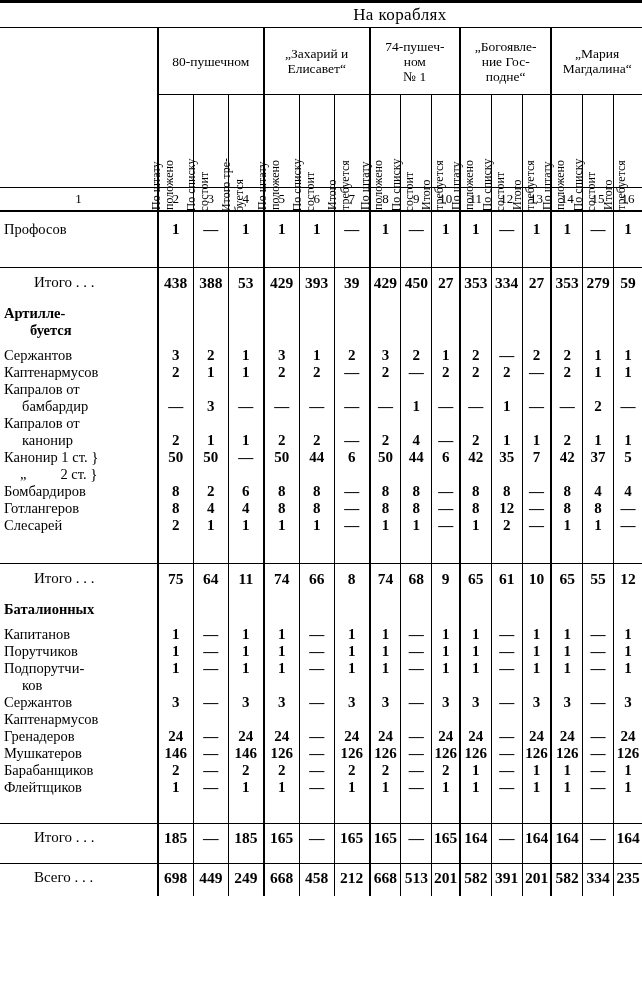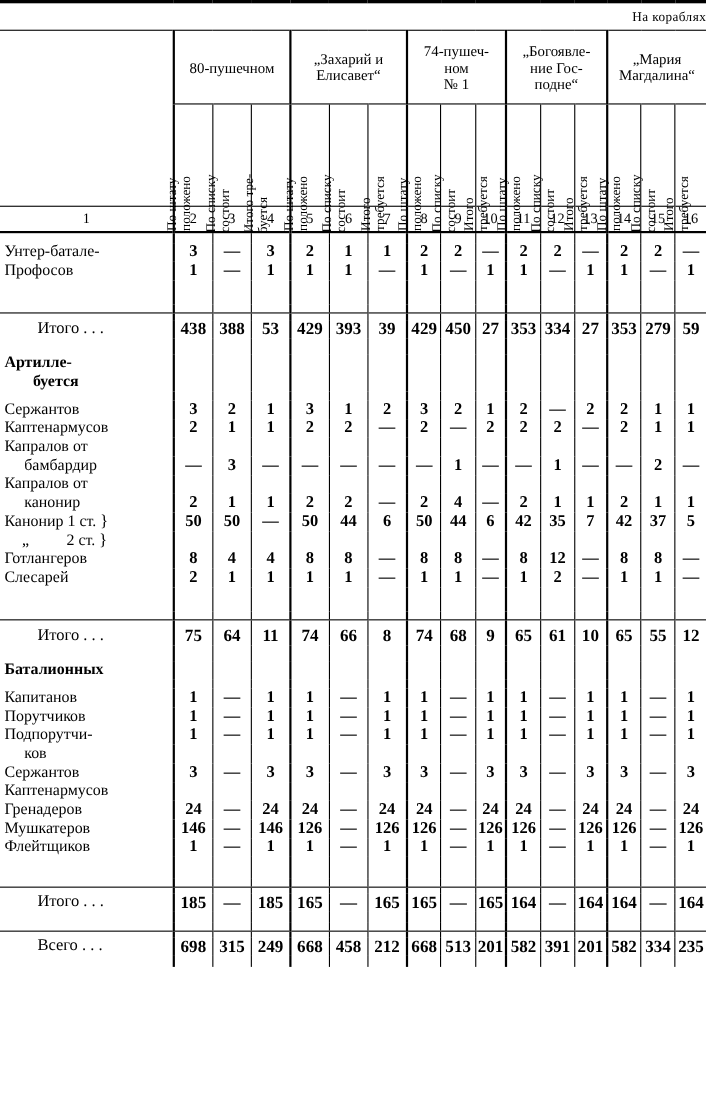--- a/index.html
+++ b/index.html
@@ -18,21 +18,21 @@
   .rule-top      {border-top:3px solid #000;}
   .rule-thin-top {border-top:1px solid #000;}
   .rule-bot      {border-bottom:1px solid #000;}
   .rule-bot2     {border-bottom:2px solid #000;}
 
   .vl{border-left:1px solid #000;}
   .vl2{border-left:2px solid #000;}
 
   
   .hdr-top{
-    text-align:right;font-size:12px;height:24px;letter-spacing:.4px;
+    text-align:center;font-size:17px;height:24px;letter-spacing:.4px;
   }
   .grp{
     text-align:center;font-size:13.5px;line-height:15px;height:66px;
     padding:0 2px;
   }
   .rot-cell{
     height:92px;position:relative;
   }
   .rot{
     position:absolute;left:50%;bottom:2px;
@@ -240,38 +240,20 @@
           <td class="vl"></td>
           <td class="vl"></td>
   <td class="vl2"></td>
           <td class="vl"></td>
           <td class="vl"></td>
 </tr>
 
 </tbody>
       <tbody id="body-rows">
         <tr>
-          <td class="lbl">Унтер-батале-</td>
-          <td class="num vl2">3</td>
-          <td class="num vl">—</td>
-          <td class="num vl">3</td>
-          <td class="num vl2">2</td>
-          <td class="num vl">1</td>
-          <td class="num vl">1</td>
-          <td class="num vl2">2</td>
-          <td class="num vl">2</td>
-          <td class="num vl">—</td>
-          <td class="num vl2">2</td>
-          <td class="num vl">2</td>
-          <td class="num vl">—</td>
-          <td class="num vl2">2</td>
-          <td class="num vl">2</td>
-          <td class="num vl">—</td>
-        </tr>
-        <tr>
           <td class="lbl">Профосов</td>
           <td class="num vl2">1</td>
           <td class="num vl">—</td>
           <td class="num vl">1</td>
           <td class="num vl2">1</td>
           <td class="num vl">1</td>
           <td class="num vl">—</td>
           <td class="num vl2">1</td>
           <td class="num vl">—</td>
           <td class="num vl">1</td>
@@ -546,20 +528,38 @@
           <td class="num vl"></td>
           <td class="num vl"></td>
           <td class="num vl2"></td>
           <td class="num vl"></td>
           <td class="num vl"></td>
           <td class="num vl2"></td>
           <td class="num vl"></td>
           <td class="num vl"></td>
         </tr>
         <tr>
+          <td class="lbl">Бомбардиров</td>
+          <td class="num vl2">8</td>
+          <td class="num vl">2</td>
+          <td class="num vl">6</td>
+          <td class="num vl2">8</td>
+          <td class="num vl">8</td>
+          <td class="num vl">—</td>
+          <td class="num vl2">8</td>
+          <td class="num vl">8</td>
+          <td class="num vl">—</td>
+          <td class="num vl2">8</td>
+          <td class="num vl">8</td>
+          <td class="num vl">—</td>
+          <td class="num vl2">8</td>
+          <td class="num vl">4</td>
+          <td class="num vl">4</td>
+        </tr>
+        <tr>
           <td class="lbl">Готлангеров</td>
           <td class="num vl2">8</td>
           <td class="num vl">4</td>
           <td class="num vl">4</td>
           <td class="num vl2">8</td>
           <td class="num vl">8</td>
           <td class="num vl">—</td>
           <td class="num vl2">8</td>
           <td class="num vl">8</td>
           <td class="num vl">—</td>
@@ -852,20 +852,38 @@
           <td class="num vl">—</td>
           <td class="num vl">126</td>
           <td class="num vl2">126</td>
           <td class="num vl">—</td>
           <td class="num vl">126</td>
           <td class="num vl2">126</td>
           <td class="num vl">—</td>
           <td class="num vl">126</td>
         </tr>
         <tr>
+          <td class="lbl">Барабанщиков</td>
+          <td class="num vl2">2</td>
+          <td class="num vl">—</td>
+          <td class="num vl">2</td>
+          <td class="num vl2">2</td>
+          <td class="num vl">—</td>
+          <td class="num vl">2</td>
+          <td class="num vl2">2</td>
+          <td class="num vl">—</td>
+          <td class="num vl">2</td>
+          <td class="num vl2">1</td>
+          <td class="num vl">—</td>
+          <td class="num vl">1</td>
+          <td class="num vl2">1</td>
+          <td class="num vl">—</td>
+          <td class="num vl">1</td>
+        </tr>
+        <tr>
           <td class="lbl">Флейтщиков</td>
           <td class="num vl2">1</td>
           <td class="num vl">—</td>
           <td class="num vl">1</td>
           <td class="num vl2">1</td>
           <td class="num vl">—</td>
           <td class="num vl">1</td>
           <td class="num vl2">1</td>
           <td class="num vl">—</td>
           <td class="num vl">1</td>
@@ -998,21 +1016,21 @@
           <td class="num vl2"></td>
           <td class="num vl"></td>
           <td class="num vl"></td>
           <td class="num vl2"></td>
           <td class="num vl"></td>
           <td class="num vl"></td>
         </tr>
         <tr class="tot">
           <td class="lbl ind">Всего . . .</td>
           <td class="num vl2">698</td>
-          <td class="num vl">315</td>
+          <td class="num vl">449</td>
           <td class="num vl">249</td>
           <td class="num vl2">668</td>
           <td class="num vl">458</td>
           <td class="num vl">212</td>
           <td class="num vl2">668</td>
           <td class="num vl">513</td>
           <td class="num vl">201</td>
           <td class="num vl2">582</td>
           <td class="num vl">391</td>
           <td class="num vl">201</td>

